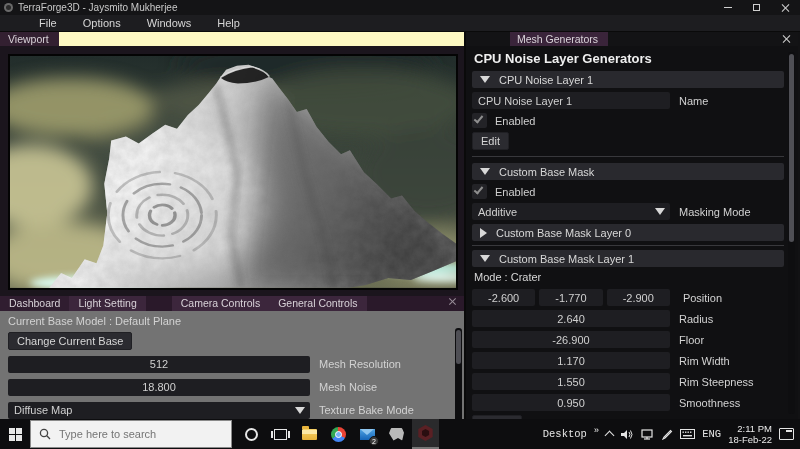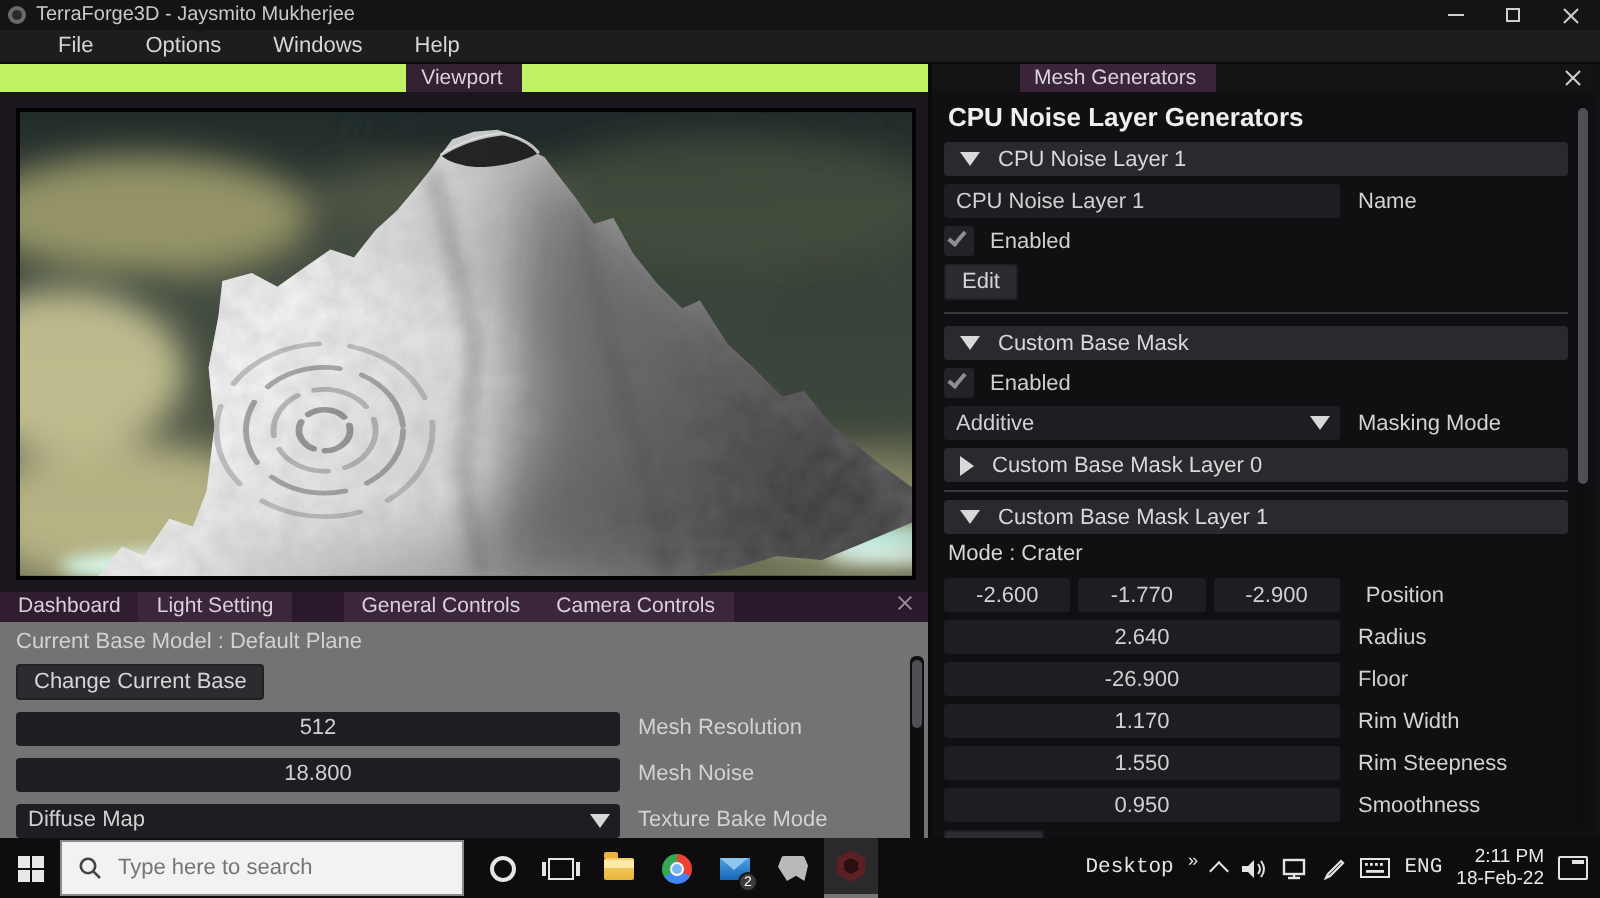--- a/index.html
+++ b/index.html
@@ -14,27 +14,27 @@
   .titlebar .title { font-size:10px; color:#c9c9c9; }
   .win-controls { margin-left:auto; display:flex; height:100%; }
   .win-btn { width:29px; height:100%; display:flex; align-items:center; justify-content:center; color:#cfcfcf; font-size:9px; }
   .glyph-min { width:8px; height:1px; background:#cfcfcf; }
   .glyph-max { width:7px; height:7px; border:1px solid #cfcfcf; }
   .glyph-x { position:relative; width:8px; height:8px; }
   .glyph-x::before,.glyph-x::after{content:"";position:absolute;left:3.5px;top:-1px;width:1px;height:10px;background:#cfcfcf;}
   .glyph-x::before{transform:rotate(45deg);} .glyph-x::after{transform:rotate(-45deg);}
 
   
-  .menubar { height:17px; background:#1d1d20; border-bottom:1px solid #0a0a0a; display:flex; align-items:center; padding-left:16px; gap:0; }
+  .menubar { height:17px; background:#1d1d20; border-bottom:1px solid #0a0a0a; display:flex; align-items:center; padding-left:26px; gap:0; }
   .menu-item { padding:2px 13px; color:#d6d6d6; }
 
   
   .workspace { display:flex; height:387px; }
   .left-col { width:466px; display:flex; flex-direction:column; background:#17121a; border-right:2px solid #0a0a0a; }
-  .vp-tabbar { height:14px; background:#bef264; display:flex;justify-content:center; }
+  .vp-tabbar { height:14px; background:#fef9c3; display:flex; }
   .vp-tab { background:#332031; color:#d8d2d8; padding:1px 10px 1px 8px; font-size:10.5px; }
   .vp-panel { height:250px; position:relative; background:#1b151d; padding:8px 6px 6px 8px; }
   .vp-render { width:100%; height:100%; border:2px solid #040404; background:#222; display:block; }
 
   
   .dash { flex:1; background:#737373; display:flex; flex-direction:column; position:relative; }
   .dash-tabbar { height:15px; background:#2a192a; display:flex; align-items:stretch; position:relative; }
   .dash-tab { padding:1px 9px; color:#d8d2d8; background:#3c263c; font-size:10.5px; display:flex; align-items:center; }
   .dash-tab.active { background:#301d30; }
   .dash-tab.gap { background:transparent; width:26px; padding:0; }
@@ -222,22 +222,22 @@
           <path d="M214,22 Q228,13 246,11 Q259,14 264,21 Q250,28 232,28 Q220,27 214,22 Z" fill="#161616" opacity="0.92"></path>
           <path d="M214,22 Q228,13 246,11 Q259,14 264,21" stroke="#e8e8e8" stroke-width="1.6" fill="none" opacity="0.8"></path>
         </svg>
       </div>
 
       <div class="dash">
         <div class="dash-tabbar">
           <span class="dash-tab active">Dashboard</span>
           <span class="dash-tab">Light Setting</span>
           <span class="dash-tab gap"></span>
+          <span class="dash-tab">Camera Controls</span>
           <span class="dash-tab">General Controls</span>
-          <span class="dash-tab">Camera Controls</span>
           <span class="panel-close"><span class="glyph-x"></span></span>
         </div>
         <div class="dash-body">
           <div class="dash-text">Current Base Model : Default Plane</div>
           <span class="btn">Change Current Base</span>
           <div class="frow">
             <span class="field">512</span>
             <span class="flabel">Mesh Resolution</span>
           </div>
           <div class="frow">

